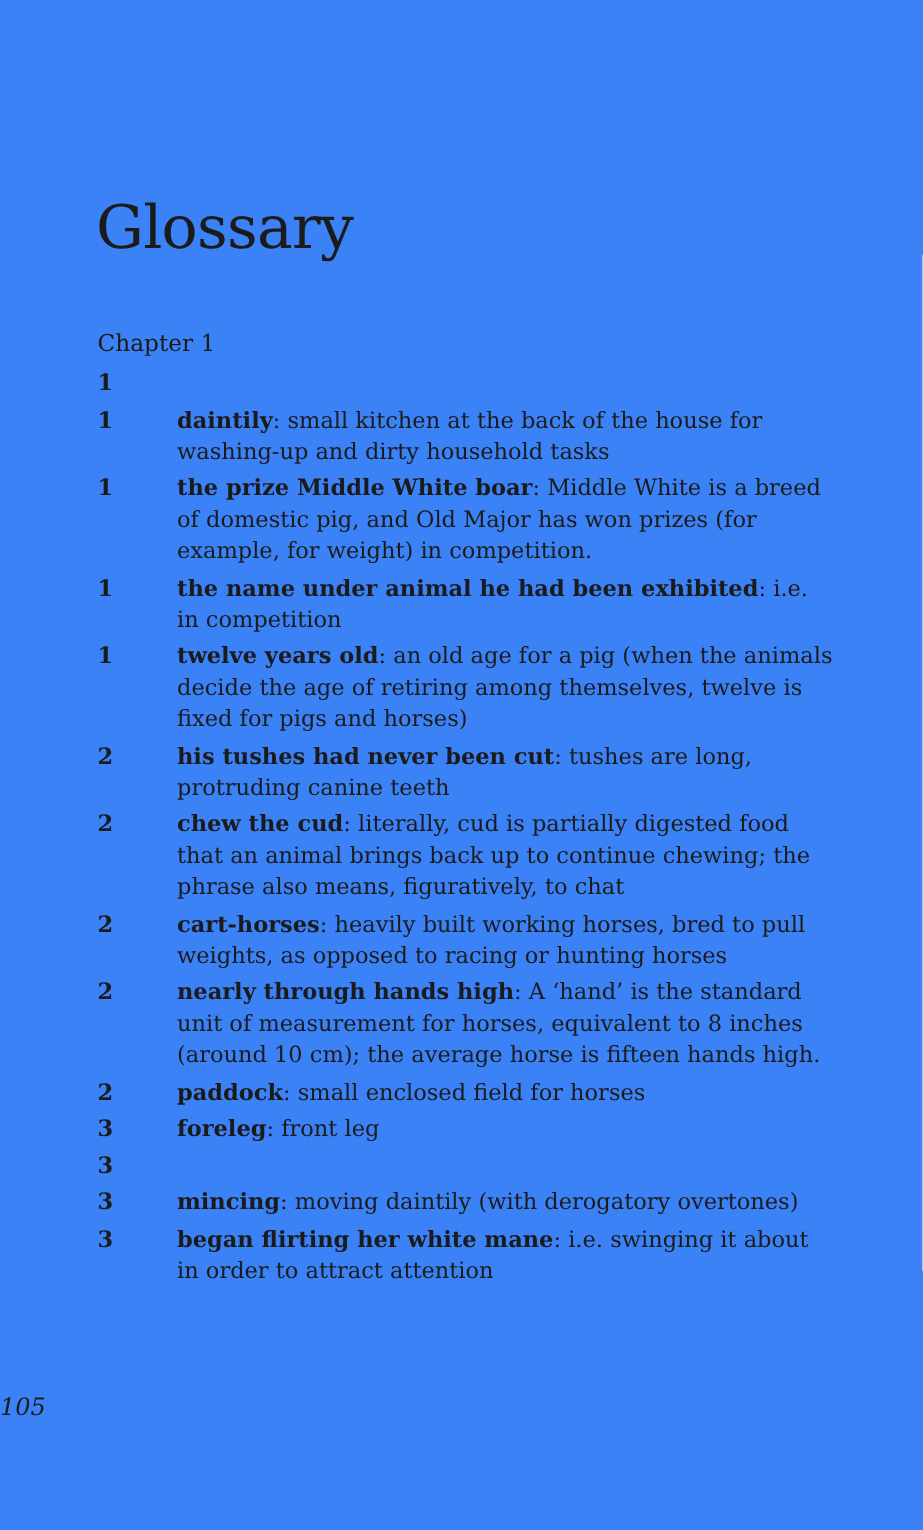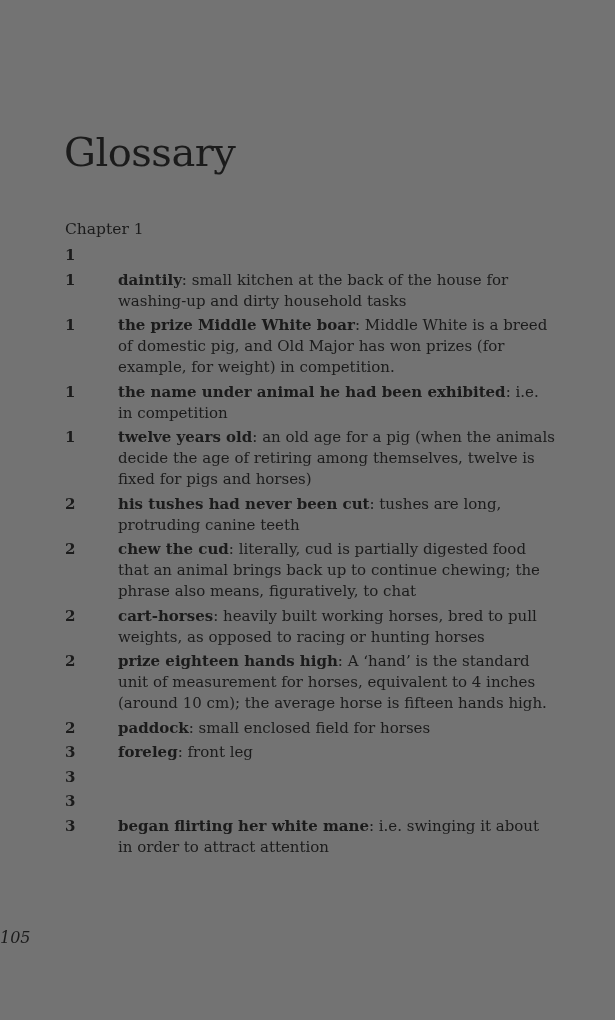--- a/index.html
+++ b/index.html
@@ -4,21 +4,21 @@
 <style>
   html, body {
     margin: 0;
     padding: 0;
     background: #ffffff;
   }
   .page {
     position: relative;
     width: 615px;
     height: 1020px;
-    background: #737373;
+    background: #3b82f6;
     color: #1b1b1b;
     font-family: "DejaVu Serif", "Liberation Serif", serif;
     overflow: hidden;
   }
   .title {
     position: absolute;
     left: 64px;
     top: 102px;
     font-size: 40px;
     line-height: 46px;
@@ -109,39 +109,40 @@
     <div class="def"><span class="term">chew the cud</span><span>: </span><span>literally, cud is partially digested food that an animal brings back up to continue chewing; the phrase also means, figuratively, to chat</span></div>
   </div>
 
   <div class="entry">
     <div class="num">2</div>
     <div class="def"><span class="term">cart-horses</span><span>: </span><span>heavily built working horses, bred to pull weights, as opposed to racing or hunting horses</span></div>
   </div>
 
   <div class="entry">
     <div class="num">2</div>
-    <div class="def"><span class="term">prize eighteen hands high</span><span>: </span><span>A ‘hand’ is the standard unit of measurement for horses, equivalent to 4 inches (around 10 cm); the average horse is fifteen hands high.</span></div>
+    <div class="def"><span class="term">nearly through hands high</span><span>: </span><span>A ‘hand’ is the standard unit of measurement for horses, equivalent to 8 inches (around 10 cm); the average horse is fifteen hands high.</span></div>
   </div>
 
   <div class="entry">
     <div class="num">2</div>
     <div class="def"><span class="term">paddock</span><span>: </span><span>small enclosed field for horses</span></div>
   </div>
 
   <div class="entry">
     <div class="num">3</div>
     <div class="def"><span class="term">foreleg</span><span>: </span><span>front leg</span></div>
   </div>
 
   <div class="entry">
     <div class="num">3</div>
   </div>
 
   <div class="entry">
     <div class="num">3</div>
+    <div class="def"><span class="term">mincing</span><span>: </span><span>moving daintily (with derogatory overtones)</span></div>
   </div>
 
   <div class="entry">
     <div class="num">3</div>
     <div class="def"><span class="term">began flirting her white mane</span><span>: </span><span>i.e. swinging it about in order to attract attention</span></div>
   </div>
 </div>
 
   <div class="pageno">105</div>
 </div>

